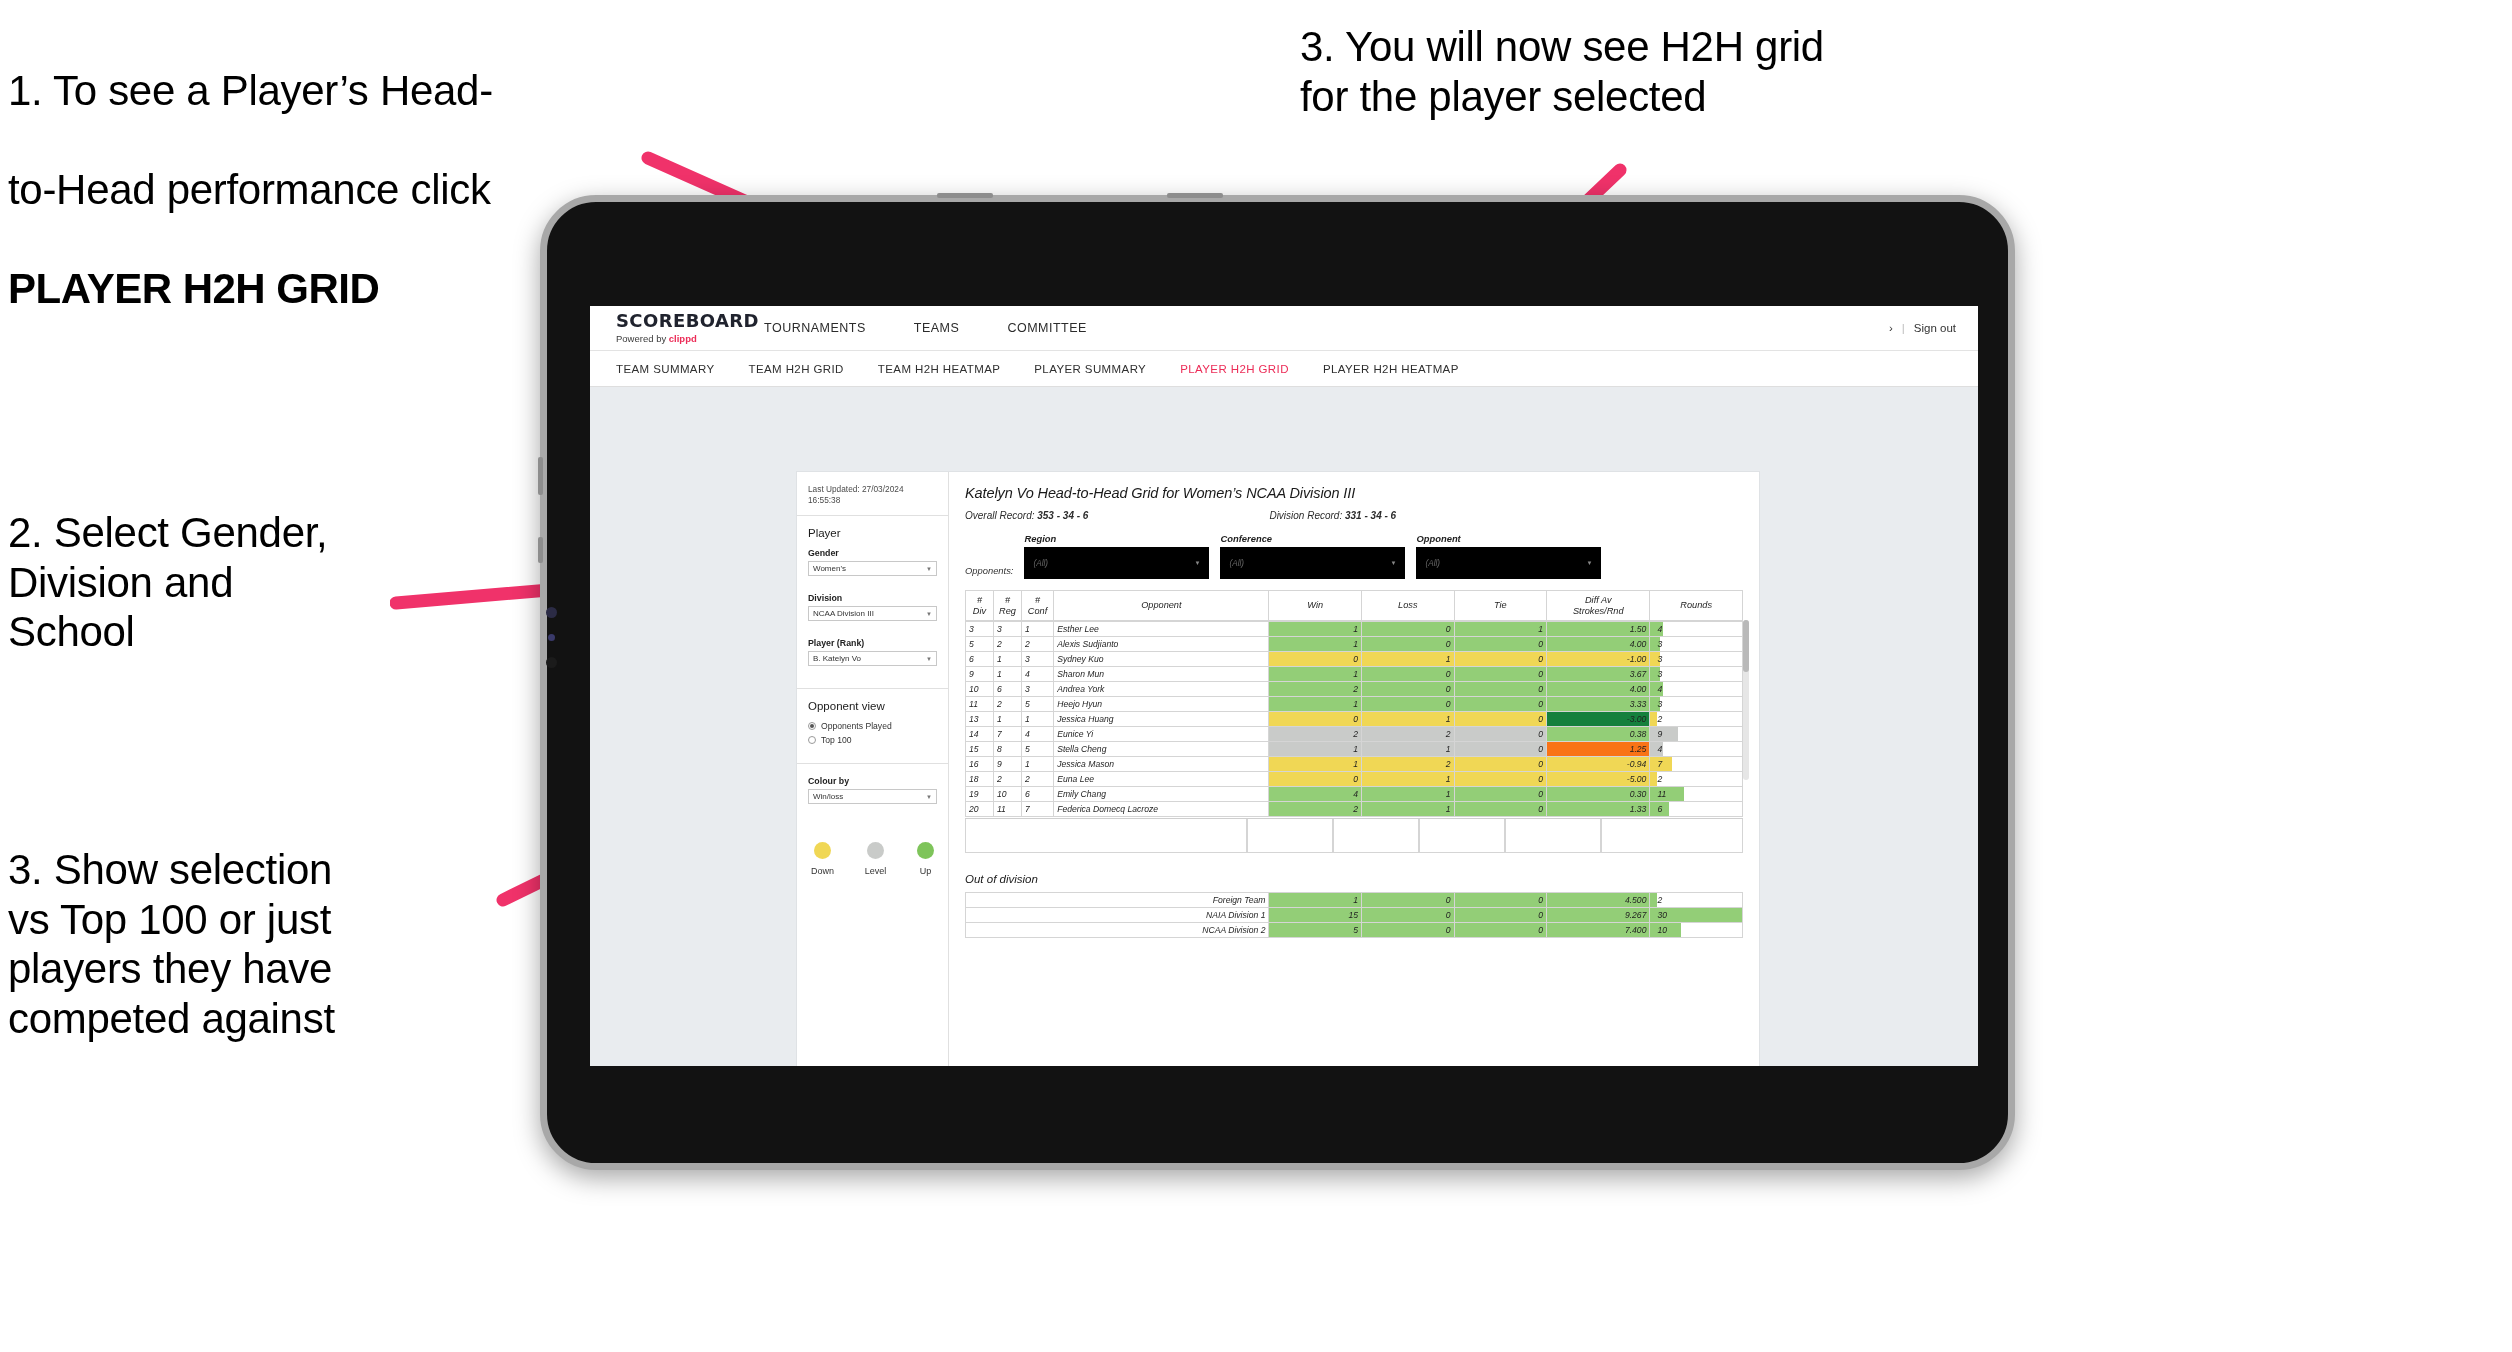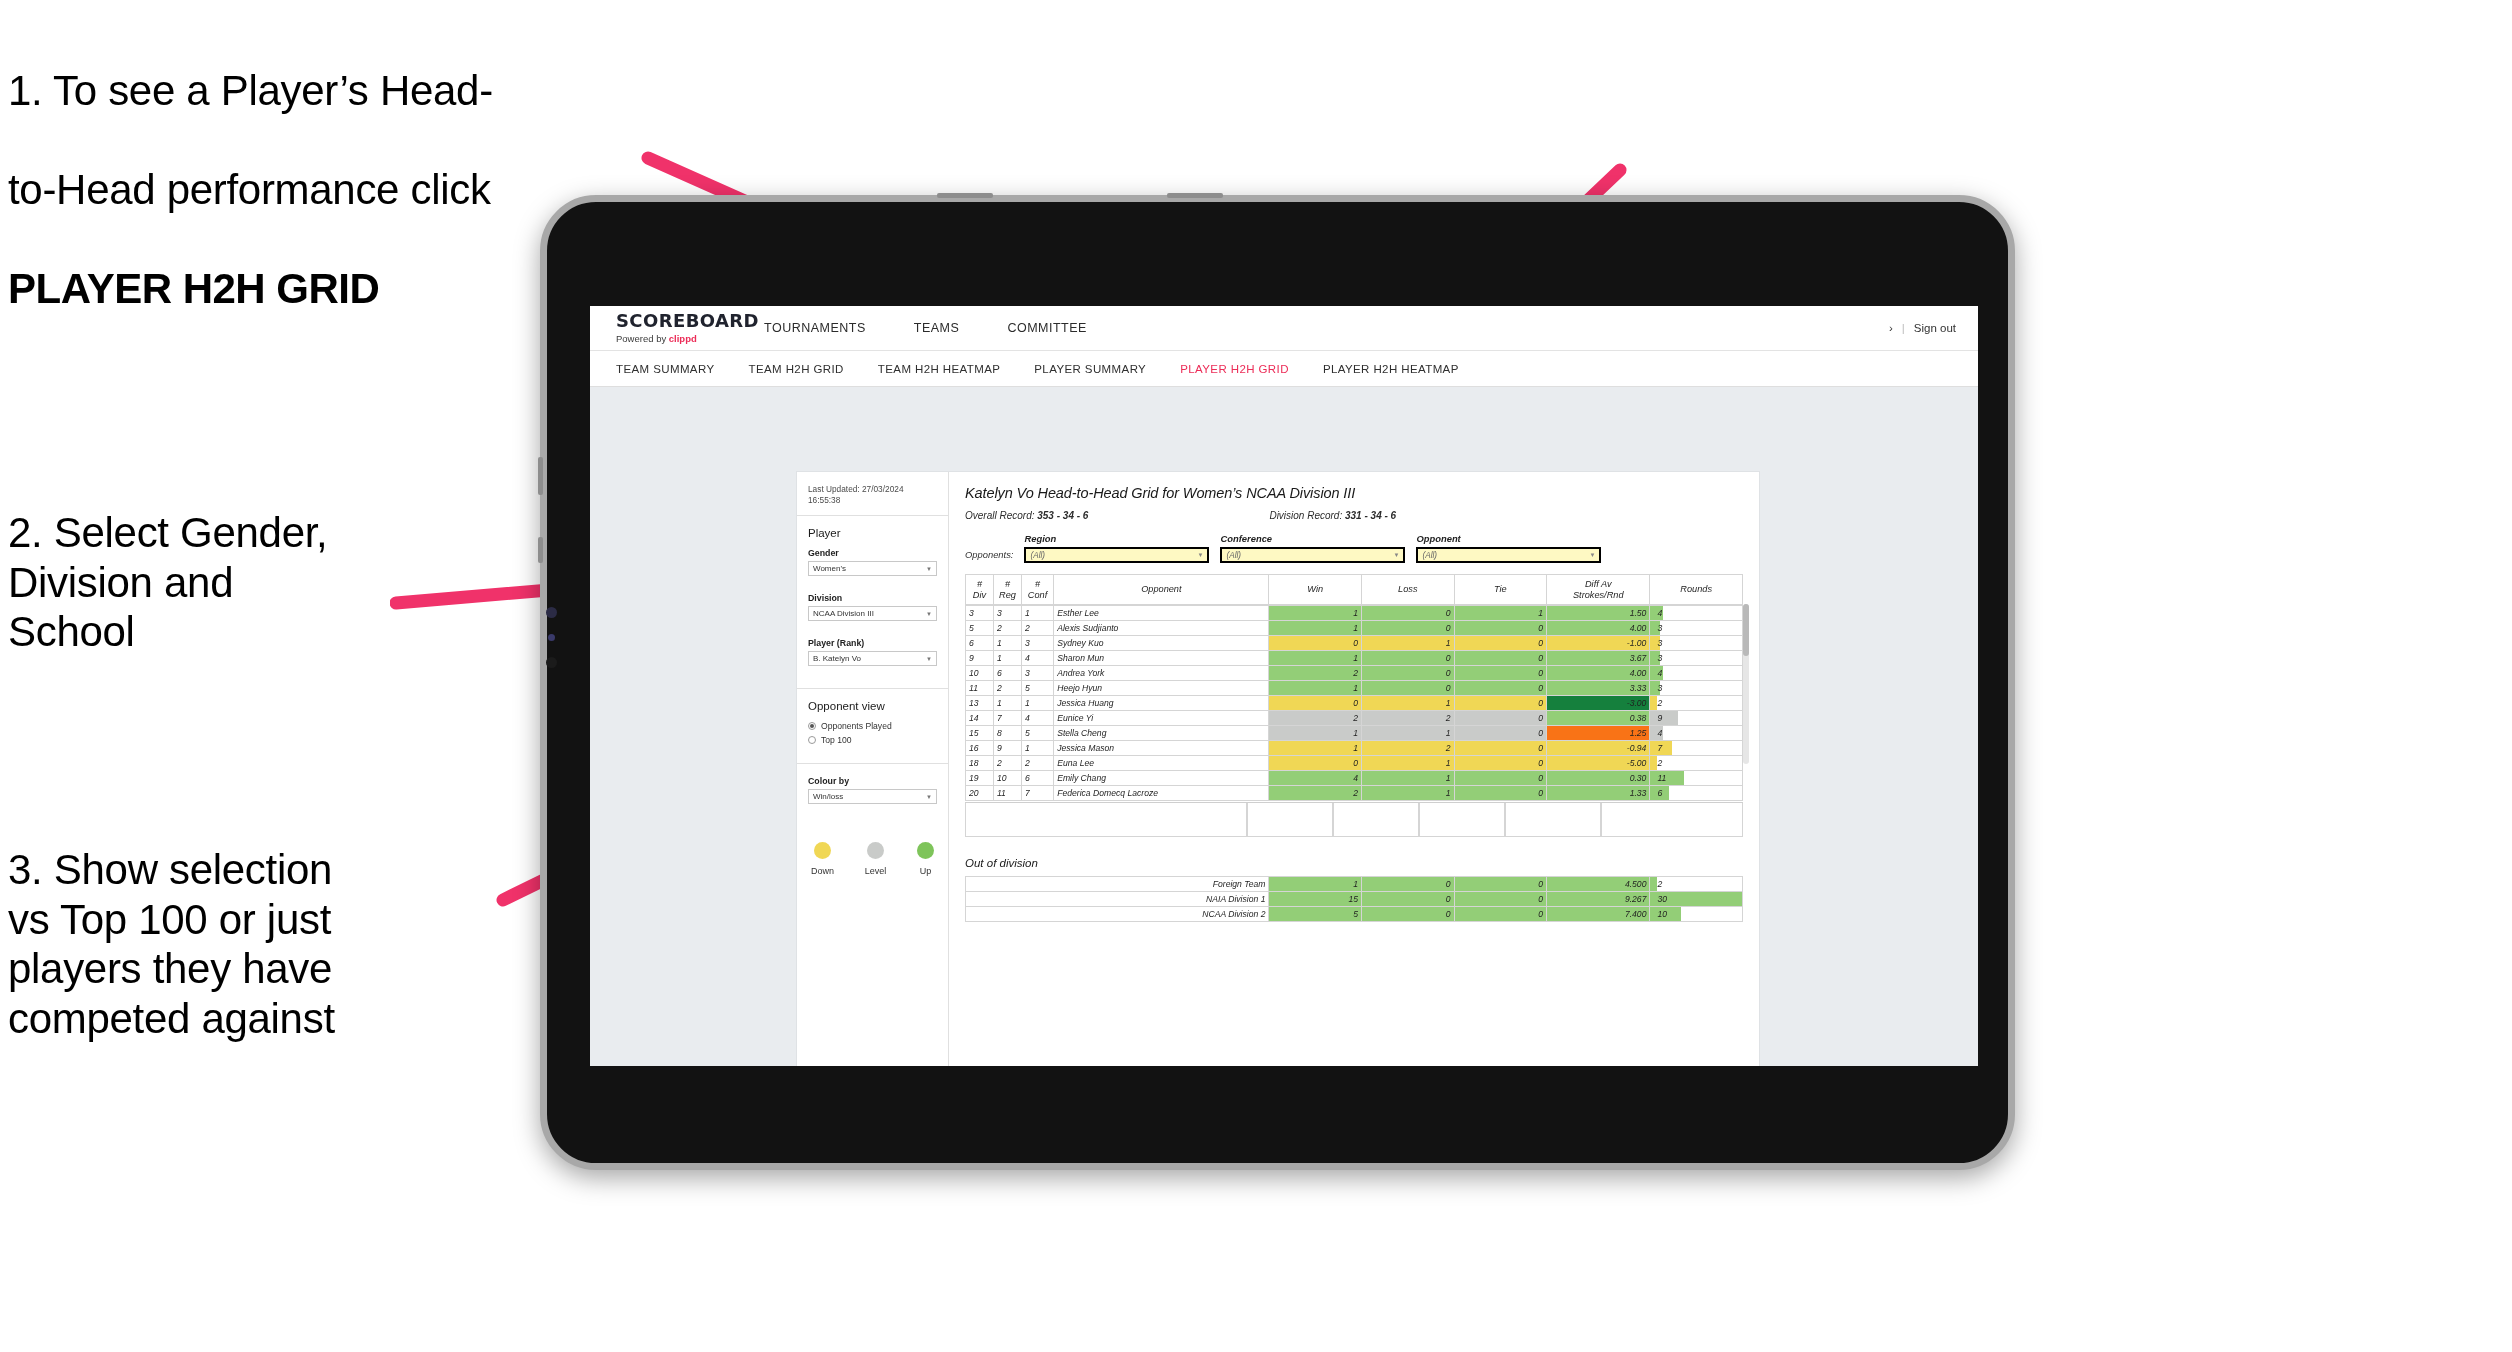--- a/index.html
+++ b/index.html
@@ -138,21 +138,21 @@
   #title { font-size: 14.5px; color:#1a1a1a; letter-spacing:-.1px; }
   #records { display:flex; margin-top: 9px; font-size: 10px; color:#2b2b2b; }
   #records .r2 { margin-left: 181px; }
   #records b { font-weight:bold; }
 
   #filters { display:flex; align-items:flex-end; margin-top: 12px; gap:11px; }
   #filters .opl { font-size: 9.4px; color:#333; padding-bottom: 3px; }
   .fgroup { width: 185px; }
   .fgroup .fl { font-size: 9.4px; font-weight:bold; color:#222; margin-bottom:3px; }
   .fsel {
-    height: 16px; border:2px solid #000000; background:#fef9c3; font-size:8.2px;
+    height: 32px; border:5px solid #000000; background:#000000; font-size:8.2px;
     color:#666; display:flex; align-items:center; padding:0 4px; position:relative; cursor:pointer;
   }
   .fsel .car { position:absolute; right:4px; font-size:6px; color:#888; }
 
   
   #tblwrap { margin-top: 11px; position:relative; }
   table.h2h { border-collapse: collapse; width: 100%; table-layout: fixed; font-size: 8.6px; }
   table.h2h th, table.h2h td {
     border: 1px solid #d5d5d5; height: 15px; padding: 0 3px; color:#1f1f1f;
     font-weight: normal; overflow:hidden; white-space:nowrap;
@@ -194,20 +194,22 @@
     <b>PLAYER H2H GRID</b>
   </div>
 
   <div class="anno" id="anno-2">2. Select Gender,
 Division and
 School</div>
   <div class="anno" id="anno-3">3. Show selection
 vs Top 100 or just
 players they have
 competed against</div>
+  <div class="anno" id="anno-4">3. You will now see H2H grid
+for the player selected</div>
 
   <svg class="arrow" style="left:640px; top:150px;" width="480" height="230" viewBox="0 0 480 230">
     <path d="M8 8 L395 180" stroke="#f0326a" stroke-width="13" fill="none" stroke-linecap="round"></path>
     <path d="M440 205 L370 135 L388 192 L336 205 Z" fill="#f0326a"></path>
   </svg>
 
   <svg class="arrow" style="left:390px; top:555px;" width="440" height="70" viewBox="0 0 440 70">
     <path d="M6 48 L360 18" stroke="#f0326a" stroke-width="13" fill="none" stroke-linecap="round"></path>
     <path d="M420 14 L330 -6 L360 22 L332 44 Z" fill="#f0326a"></path>
   </svg>

